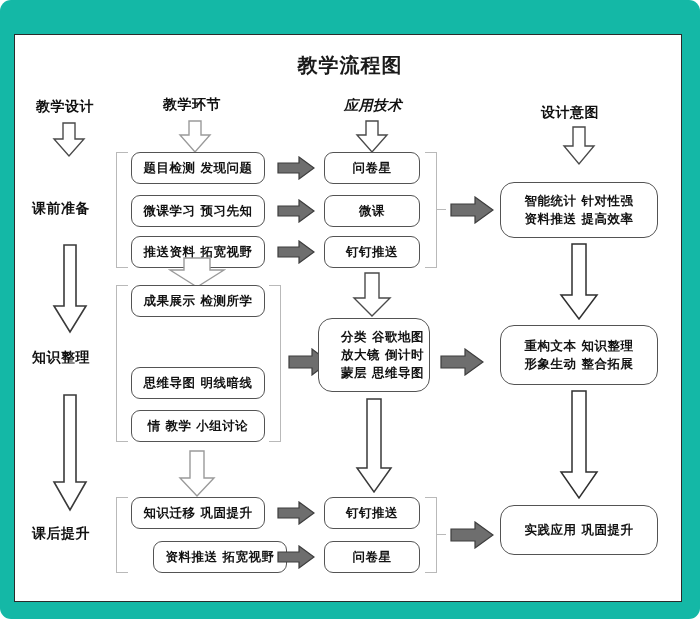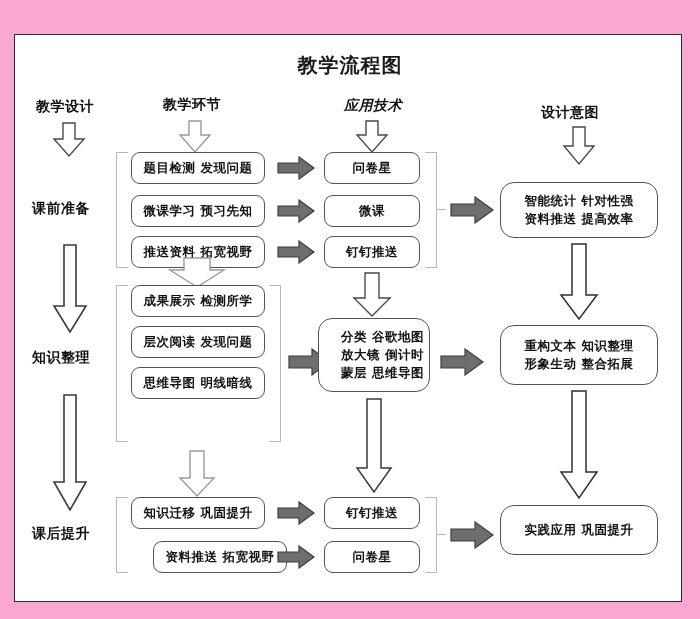--- a/index.html
+++ b/index.html
@@ -3,22 +3,23 @@
 <meta charset="utf-8">
 <style>
   html,body{margin:0;padding:0;background:#ffffff;}
   body{
     font-family:"DejaVu Sans","Liberation Sans",sans-serif;
     -webkit-font-smoothing:none;
   }
   #canvas{
     position:relative;
     width:700px;height:619px;
-    background:#f9a8d4;
+    background:#14b8a6;
     overflow:hidden;
+    border-radius:11px;
   }
   
   .frame{
     position:absolute;
     left:14px;top:34px;
     width:668px;height:568px;
     border:1px solid #2b2b2b;
     box-sizing:border-box;
     background:#fff;
   }
@@ -196,22 +197,22 @@
       </svg>
   </div>
 
   <div class="arrow-d" style="left:559px;top:243px;">
     <svg width="40" height="78" viewBox="0 0 40 78">
         <polygon points="13,1 27,1 27,52 38,52 20,76 2,52 13,52" fill="#ffffff" stroke="#2f2f2f" stroke-width="1.5"></polygon>
       </svg>
   </div>
 
   <div class="box" style="left:131px;top:285px;width:134px;height:32px;">成果展示  检测所学</div>
-  <div class="box" style="left:131px;top:326px;width:134px;height:32px;">层次阅读  发现问题</div>
   <div class="box" style="left:131px;top:367px;width:134px;height:32px;">思维导图  明线暗线</div>
+  <div class="box" style="left:131px;top:410px;width:134px;height:32px;">情  教学  小组讨论</div>
 
   <div class="bracket left" style="left:116px;top:285px;width:12px;height:157px;"></div>
   <div class="bracket" style="left:269px;top:285px;width:12px;height:157px;"></div>
 
   <div class="arrow-r" style="left:288px;top:348px;">
     <svg width="42" height="28" viewBox="0 0 42 28">
         <polygon points="1,8 24,8 24,1 41,14 24,27 24,20 1,20" fill="#6e6e6e" stroke="#3d3d3d" stroke-width="1.2"></polygon>
       </svg>
   </div>
 

